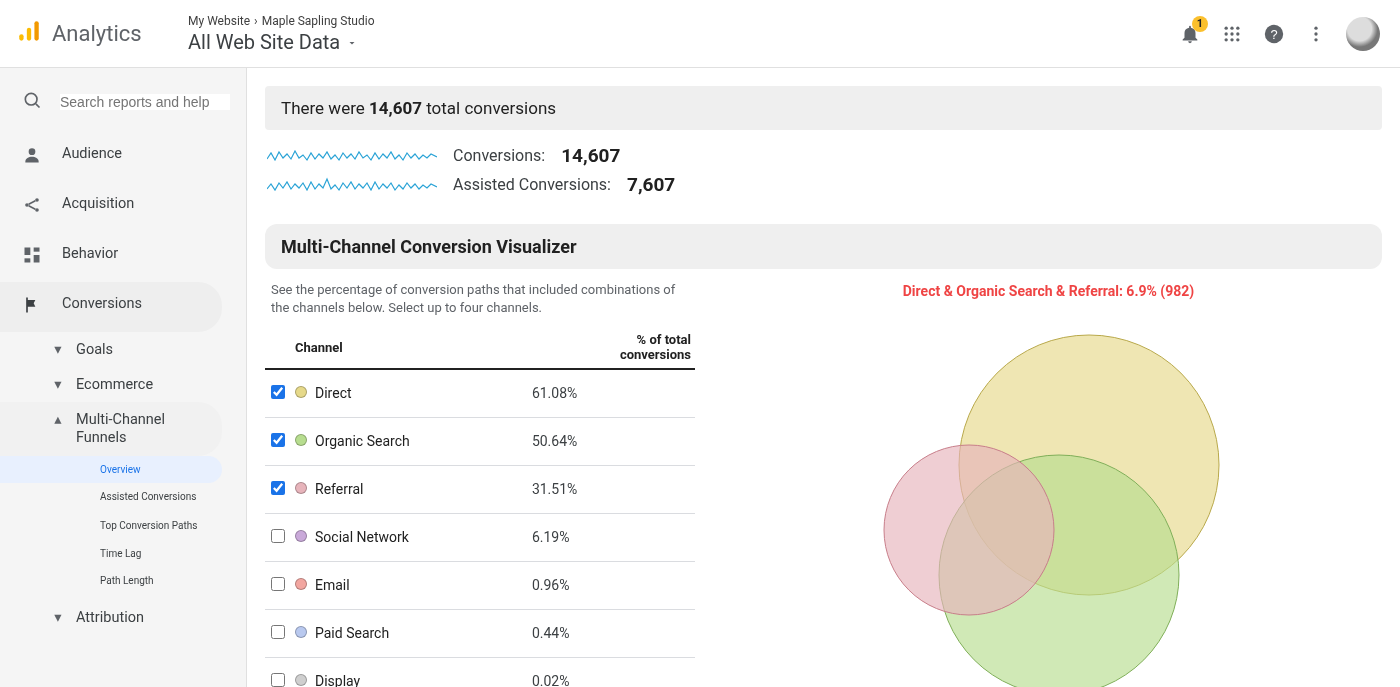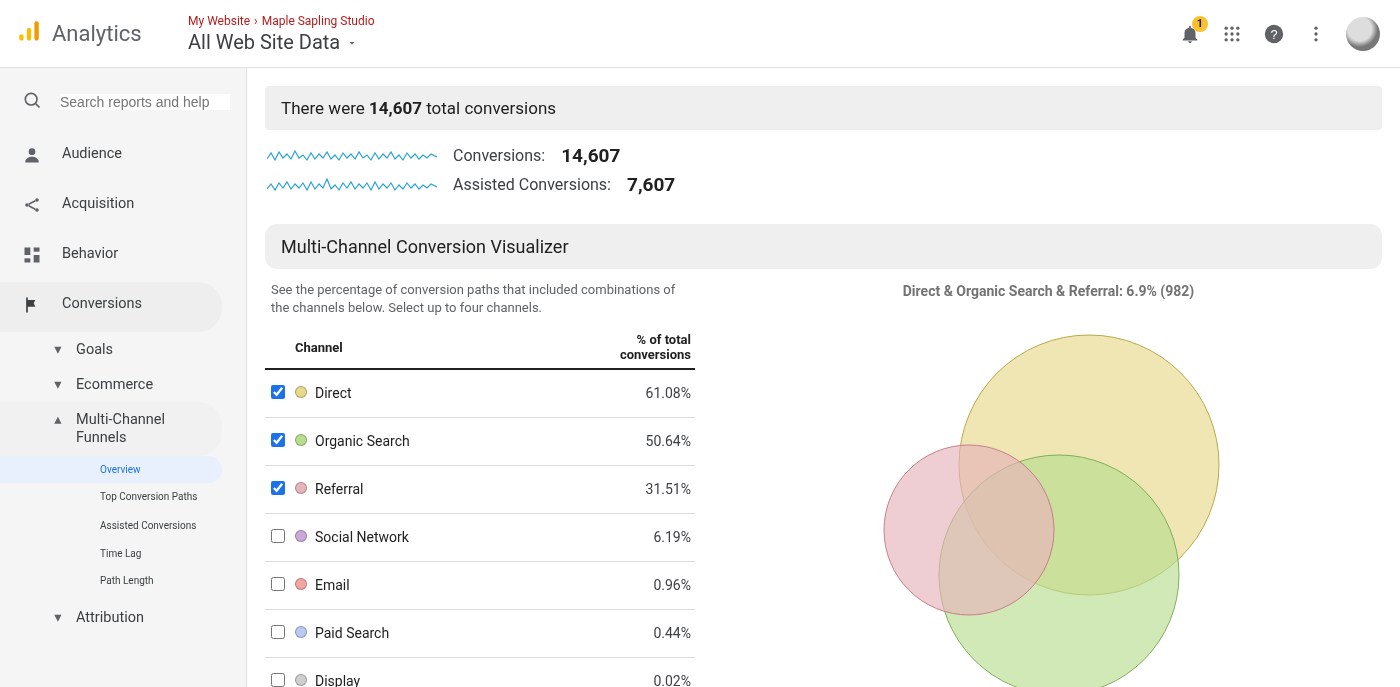--- a/index.html
+++ b/index.html
@@ -16,21 +16,21 @@
     display: flex;
     align-items: center;
     height: 68px;
     border-bottom: 1px solid #e0e0e0;
     padding: 0 12px 0 16px;
     position: relative;
   }
   .logo-block { display: flex; align-items: center; gap: 10px; min-width: 158px; }
   .product-name { font-size: 22px; color: #5f6368; }
   .crumb-block { display: flex; flex-direction: column; margin-left: 14px; }
-  .crumb-top { font-size: 12px; color: #b91c1c; display: flex; align-items: center; gap: 4px; }
+  .crumb-top { font-size: 12px; color: #404040; display: flex; align-items: center; gap: 4px; }
   .crumb-bottom { font-size: 20px; color: #3c4043; display: flex; align-items: center; gap: 6px; margin-top: 2px;}
   .header-right { margin-left: auto; display: flex; align-items: center; gap: 18px; padding-right: 8px; }
   .icon-btn { width: 24px; height: 24px; display:flex;align-items:center;justify-content:center; color:#5f6368; position:relative; cursor:pointer; }
   .badge {
     position: absolute; top: -6px; right: -6px;
     background: #fbc02d; color:#212121;
     font-size: 11px; font-weight:700;
     border-radius: 50%; width:16px;height:16px;
     display:flex;align-items:center;justify-content:center;
   }
@@ -63,37 +63,37 @@
   .nav-sub2.selected { color:#1a73e8; background:#e8f0fe; border-radius:0 24px 24px 0; margin-right:24px;}
   
   .main { flex:1; padding: 18px 18px 0 18px; overflow:auto; }
   .banner { background:#efefef; border-radius:4px; padding: 12px 16px; font-size:17px; margin-bottom:14px;}
   .banner b{font-weight:700;}
   .metric-row{display:flex;align-items:center;gap:16px;margin:4px 0 6px 2px;}
   .spark{width:170px;height:22px;}
   .metric-label{font-size:16px;color:#3c4043;}
   .metric-value{font-size:19px;font-weight:700;color:#212121;}
   .section-header {
-    background:#efefef;border-radius:12px;padding:12px 16px;font-size:18px;font-weight:400;margin:28px 0 10px 0;
+    background:#efefef;border-radius:12px;padding:12px 16px;font-size:18px;font-weight:700;margin:28px 0 10px 0;
   }
   .viz-area{display:flex;gap:20px;}
   .viz-left{width:430px;}
   .viz-desc{font-size:13px;color:#5f6368;padding:2px 6px 10px 6px;line-height:1.4;}
   table.channels{width:100%;border-collapse:collapse;font-size:14px;}
   table.channels th{font-weight:700;font-size:13px;color:#212121;padding:6px 4px;text-align:left;}
   table.channels th.right{text-align:right;line-height:1.1;}
   table.channels thead tr{border-bottom:2px solid #212121;}
   table.channels td{padding:15px 4px;border-bottom:1px solid #dadce0;}
   table.channels td.cb{width:26px;text-align:center;}
   table.channels td.sw{width:20px;}
   .swatch{width:12px;height:12px;border-radius:50%;display:inline-block;border:1px solid rgba(0,0,0,.25);}
-  table.channels td.pct{text-align:right;color:#3c4043;}
+  table.channels td.pct{text-align:left;color:#3c4043;}
 
   .viz-right{flex:1;display:flex;flex-direction:column;align-items:center;padding-top:4px;}
-  .venn-title{font-size:14px;font-weight:700;color:#737373;margin-bottom:16px;}
+  .venn-title{font-size:14px;font-weight:700;color:#ef4444;margin-bottom:16px;}
   svg.venn{width:420px;height:380px;}
 
   input[type=checkbox]{width:14px;height:14px;accent-color:#1a73e8;}
 
   .sparkpath{fill:none;stroke:#2aa3d6;stroke-width:1.2;}
 </style>
 </head>
 <body>
 
 <div class="header">
@@ -221,24 +221,24 @@
       <span>Ecommerce</span>
     </div>
     <div class="nav-sub group-open">
       <span class="caret">▴</span>
       <span style="max-width:120px;">Multi-Channel Funnels</span>
     </div>
       <div class="nav-sub2 selected">
         <span>Overview</span>
       </div>
       <div class="nav-sub2">
+        <span style="display:block;max-width:130px;line-height:1.25;">Assisted Conversions</span>
+      </div>
+      <div class="nav-sub2">
         <span style="display:block;max-width:130px;line-height:1.25;">Top Conversion Paths</span>
-      </div>
-      <div class="nav-sub2">
-        <span style="display:block;max-width:130px;line-height:1.25;">Assisted Conversions</span>
       </div>
       <div class="nav-sub2">
         <span>Time Lag</span>
       </div>
       <div class="nav-sub2">
         <span>Path Length</span>
       </div>
 
     <div class="nav-sub" style="margin-top:6px;">
       <span class="caret">▾</span>

